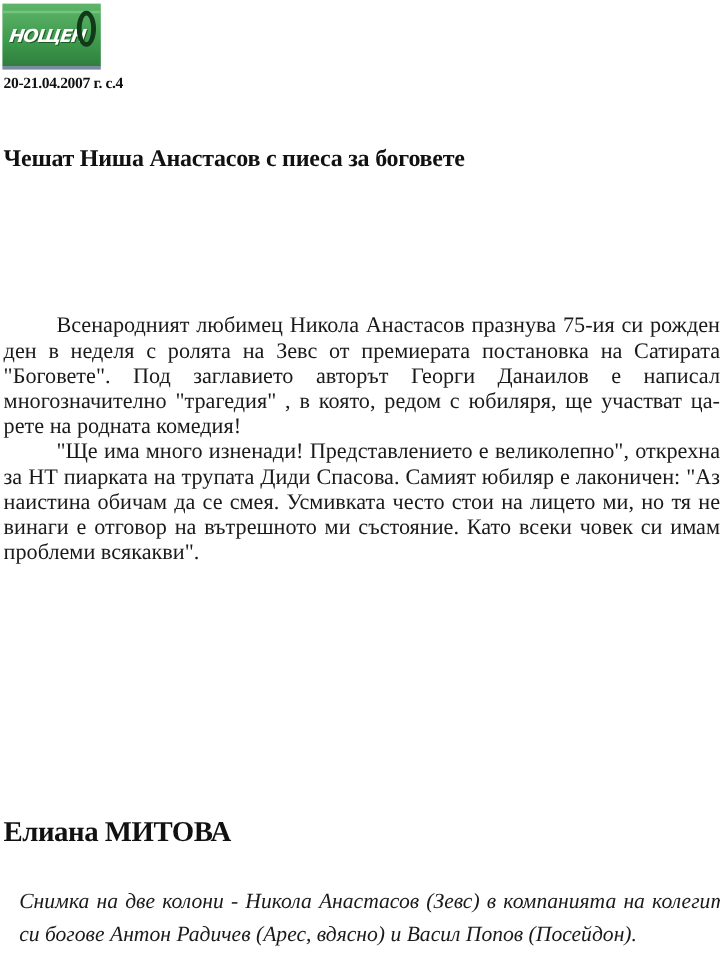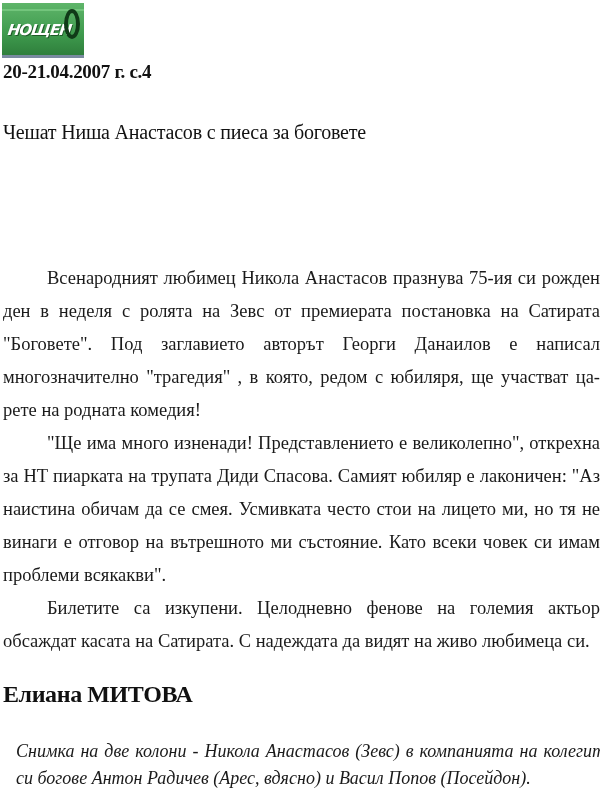--- a/index.html
+++ b/index.html
@@ -55,39 +55,39 @@
       top: 6px;
       height: 2px;
       background: #7fcf88;
       opacity: 0.7;
     }
     .date-line {
       position: absolute;
       left: 3px;
       top: 61px;
       font-weight: bold;
-      font-size: 19px;
+      font-size: 13px;
       letter-spacing: -0.3px;
     }
     .headline {
       position: absolute;
       left: 3px;
       top: 121px;
-      font-weight: normal;
+      font-weight: bold;
       font-size: 20px;
       letter-spacing: -0.2px;
       white-space: nowrap;
     }
     .body-text {
       position: absolute;
       left: 3px;
       top: 262px;
       width: 597px;
       font-size: 18.5px;
-      line-height: 33px;
+      line-height: 21px;
       text-align: justify;
       color: #1a1a1a;
     }
     .body-text p {
       margin: 0;
       text-indent: 44px;
     }
     .author {
       position: absolute;
       left: 3px;
@@ -118,18 +118,17 @@
   <div class="logo-mark"></div>
 </div>
 
 <div class="date-line">20-21.04.2007 г. с.4</div>
 
 <h1 class="headline" style="margin:0;">Чешат Ниша Анастасов с пиеса за боговете</h1>
 
 <div class="body-text">
   <p>Всенародният любимец Никола Анастасов празнува 75-ия си рожден ден в неделя с ролята на Зевс от премиерата постановка на Сатирата "Боговете". Под заглавието авторът Георги Данаилов е написал многозначително "трагедия" , в която, редом с юбиляря, ще участват ца-рете на родната комедия!</p>
   <p>"Ще има много изненади! Представлението е великолепно", открехна за НТ пиарката на трупата Диди Спасова. Самият юбиляр е лаконичен: "Аз наистина обичам да се смея. Усмивката често стои на лицето ми, но тя не винаги е отговор на вътрешното ми състояние. Като всеки човек си имам проблеми всякакви".</p>
-  <p>Билетите са изкупени. Целодневно фенове на големия актьор обсаждат касата на Сатирата. С надеждата да видят на живо любимеца си.</p>
 </div>
 
 <div class="author">Елиана МИТОВА</div>
 
 <div class="caption">Снимка на две колони - Никола Анастасов (Зевс) в компанията на колегите си богове Антон Радичев (Арес, вдясно) и Васил Попов (Посейдон).</div>
 
 </body></html>

